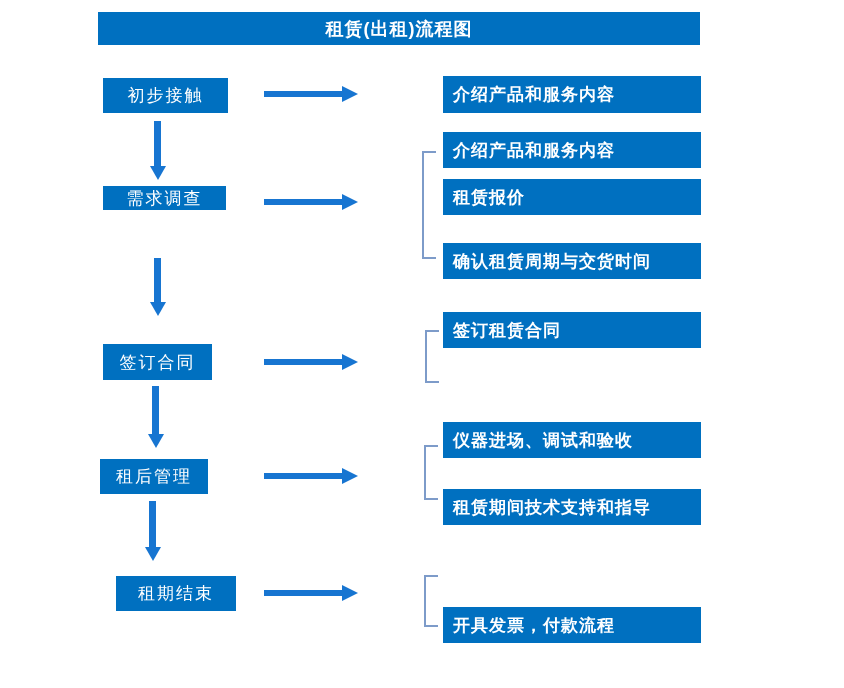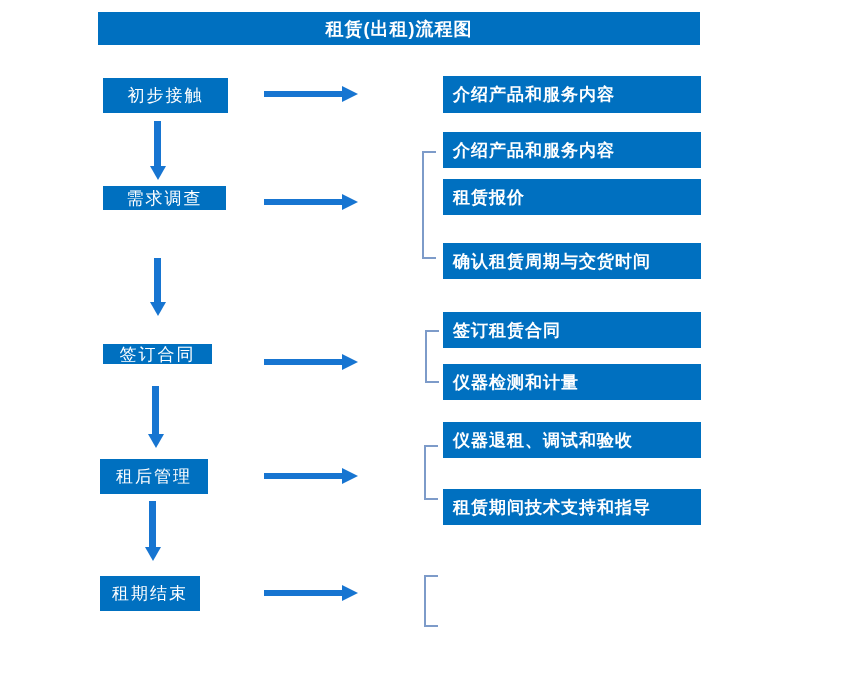--- a/index.html
+++ b/index.html
@@ -71,23 +71,23 @@
 </style>
 </head>
 <body>
 
 <div class="canvas">
 
   <div class="title-bar">租赁(出租)流程图</div>
 
   <div class="stage-box" style="left:103px;top:78px;width:125px;height:35px">初步接触</div>
   <div class="stage-box" style="left:103px;top:186px;width:123px;height:24px">需求调查</div>
-  <div class="stage-box" style="left:103px;top:344px;width:109px;height:20px">签订合同</div>
+  <div class="stage-box" style="left:103px;top:344px;width:109px;height:36px">签订合同</div>
   <div class="stage-box" style="left:100px;top:459px;width:108px;height:35px">租后管理</div>
-  <div class="stage-box" style="left:100px;top:576px;width:100px;height:35px">租期结束</div>
+  <div class="stage-box" style="left:116px;top:576px;width:120px;height:35px">租期结束</div>
 
   <div class="v-arrow" style="left:149px;top:121px;height:59px">
       <div class="shaft"></div>
       <div class="head"></div>
     </div>
   <div class="v-arrow" style="left:149px;top:258px;height:58px">
       <div class="shaft"></div>
       <div class="head"></div>
     </div>
   <div class="v-arrow" style="left:147px;top:386px;height:62px">
@@ -123,17 +123,17 @@
   <div class="bracket" style="left:422px;top:151px;height:108px"></div>
   <div class="bracket" style="left:425px;top:330px;height:53px"></div>
   <div class="bracket" style="left:424px;top:445px;height:55px"></div>
   <div class="bracket" style="left:424px;top:575px;height:52px"></div>
 
   <div class="detail-box" style="top:76px;height:37px">介绍产品和服务内容</div>
   <div class="detail-box" style="top:132px">介绍产品和服务内容</div>
   <div class="detail-box" style="top:179px">租赁报价</div>
   <div class="detail-box" style="top:243px">确认租赁周期与交货时间</div>
   <div class="detail-box" style="top:312px">签订租赁合同</div>
-  <div class="detail-box" style="top:364px">仪器检测和计量</div>
-  <div class="detail-box" style="top:422px">仪器退租、调试和验收</div>
+  <div class="detail-box" style="top:422px">仪器进场、调试和验收</div>
   <div class="detail-box" style="top:489px">租赁期间技术支持和指导</div>
+  <div class="detail-box" style="top:607px">开具发票，付款流程</div>
 
 </div>
 
 </body></html>

